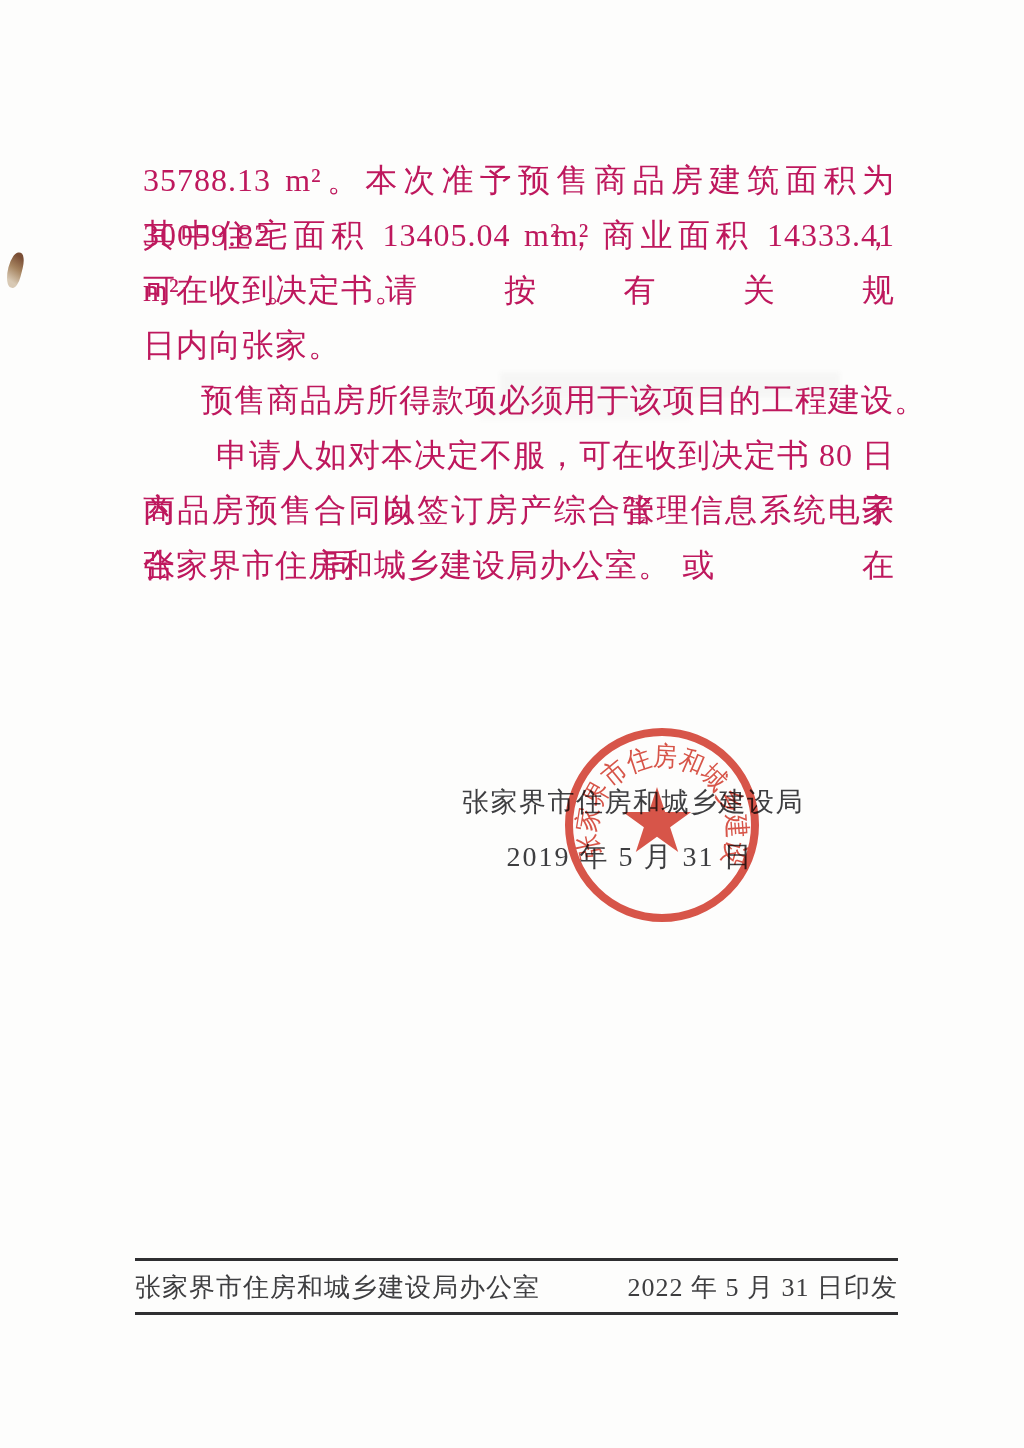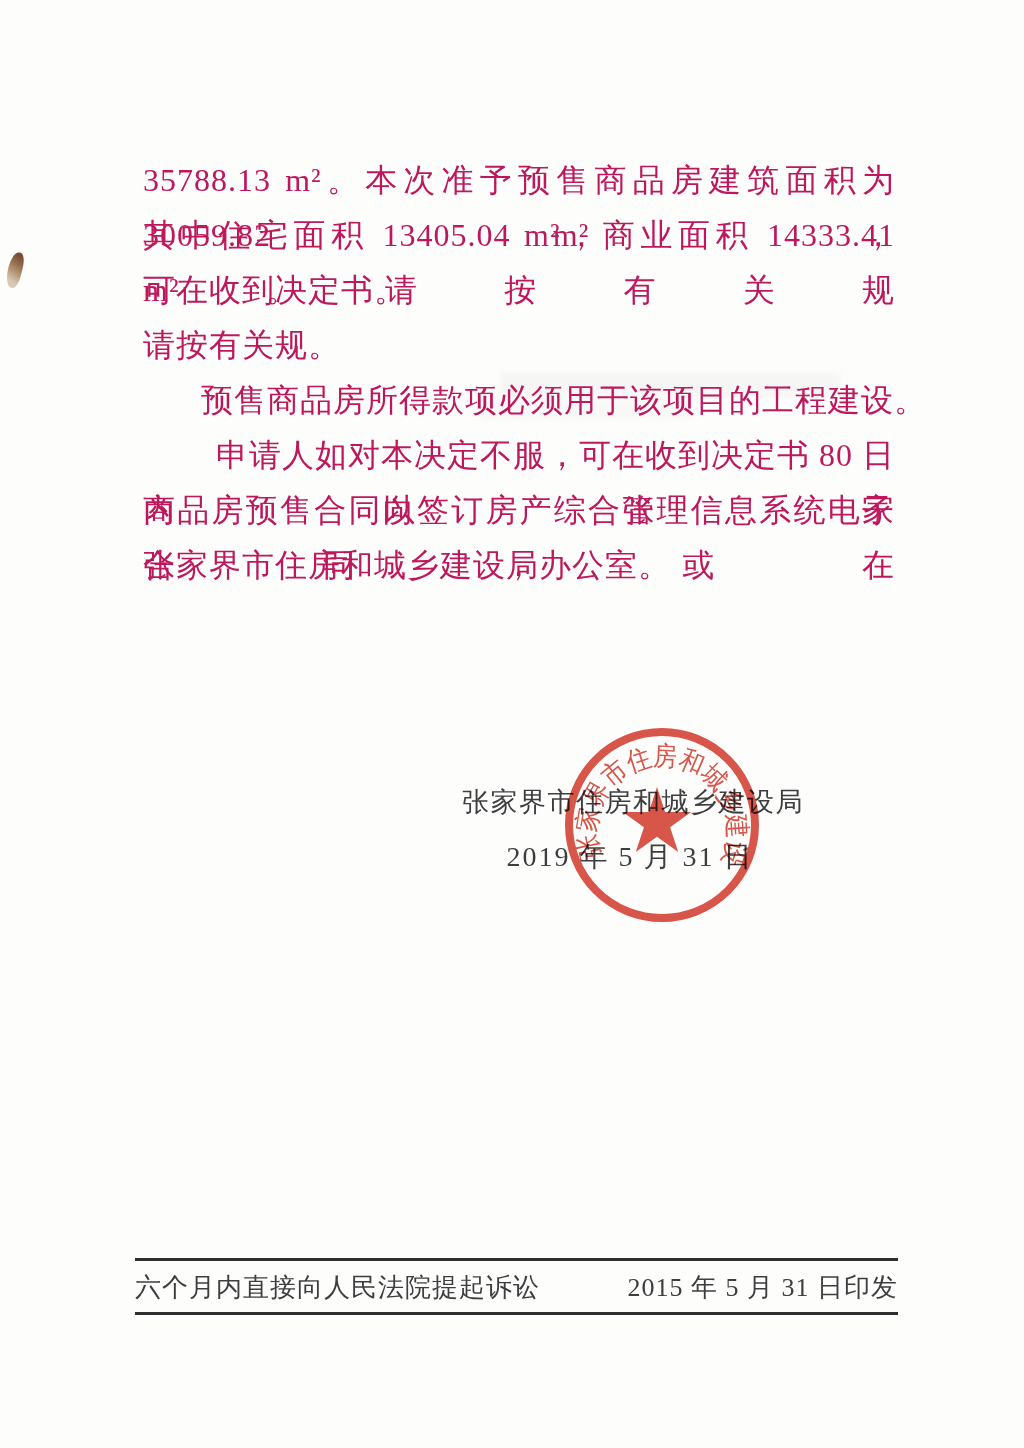--- a/index.html
+++ b/index.html
@@ -134,21 +134,21 @@
 <div id="page">
 
   <div class="ink-speck"></div>
   <div class="ghost-smudge-1"></div>
   <div class="ghost-smudge-2"></div>
 
   <div class="text-col">
     <div class="row fill">35788.13 m²。本次准予预售商品房建筑面积为 30059.82 m²，</div>
     <div class="row fill">其中住宅面积 13405.04 m²，商业面积 14333.41 m²。请按有关规</div>
     <div class="row">可在收到决定书。</div>
-    <div class="row">请按有关规。</div>
+    <div class="row">日内向张家。</div>
     <div class="row ind">预售商品房所得款项必须用于该项目的工程建设。</div>
     <div class="row fill ind">申请人如对本决定不服，可在收到决定书 80 日内向张家</div>
     <div class="row fill">商品房预售合同以签订房产综合管理信息系统电子合同，或在</div>
     <div class="row">张家界市住房和城乡建设局办公室。</div>
   </div>
 
   <div class="sig-block">
     <div class="sig-agency">张家界市住房和城乡建设局</div>
     <div class="sig-date">2019 年 5 月 31 日</div>
   </div>
@@ -162,17 +162,17 @@
 
     <polygon fill="#d6473a" points="101,68 109.1,92.9 135.2,92.9 114.1,108.2 122.2,133.1 101,117.8 79.8,133.1 87.9,108.2 66.8,92.9 92.9,92.9">
     </polygon>
 
     <text font-size="27" fill="#d6473a" font-family="Liberation Serif, DejaVu Serif, serif">
       <textPath href="#sealArc" startOffset="0" textLength="288" lengthAdjust="spacingAndGlyphs">张家界市住房和城乡建设局</textPath>
     </text>
   </svg>
 
   <div class="footer">
-    <span>六个月内直接向人民法院提起诉讼</span>
-    <span>2015 年 5 月 31 日印发</span>
+    <span>张家界市住房和城乡建设局办公室</span>
+    <span>2022 年 5 月 31 日印发</span>
   </div>
 
 </div>
 
 </body></html>

